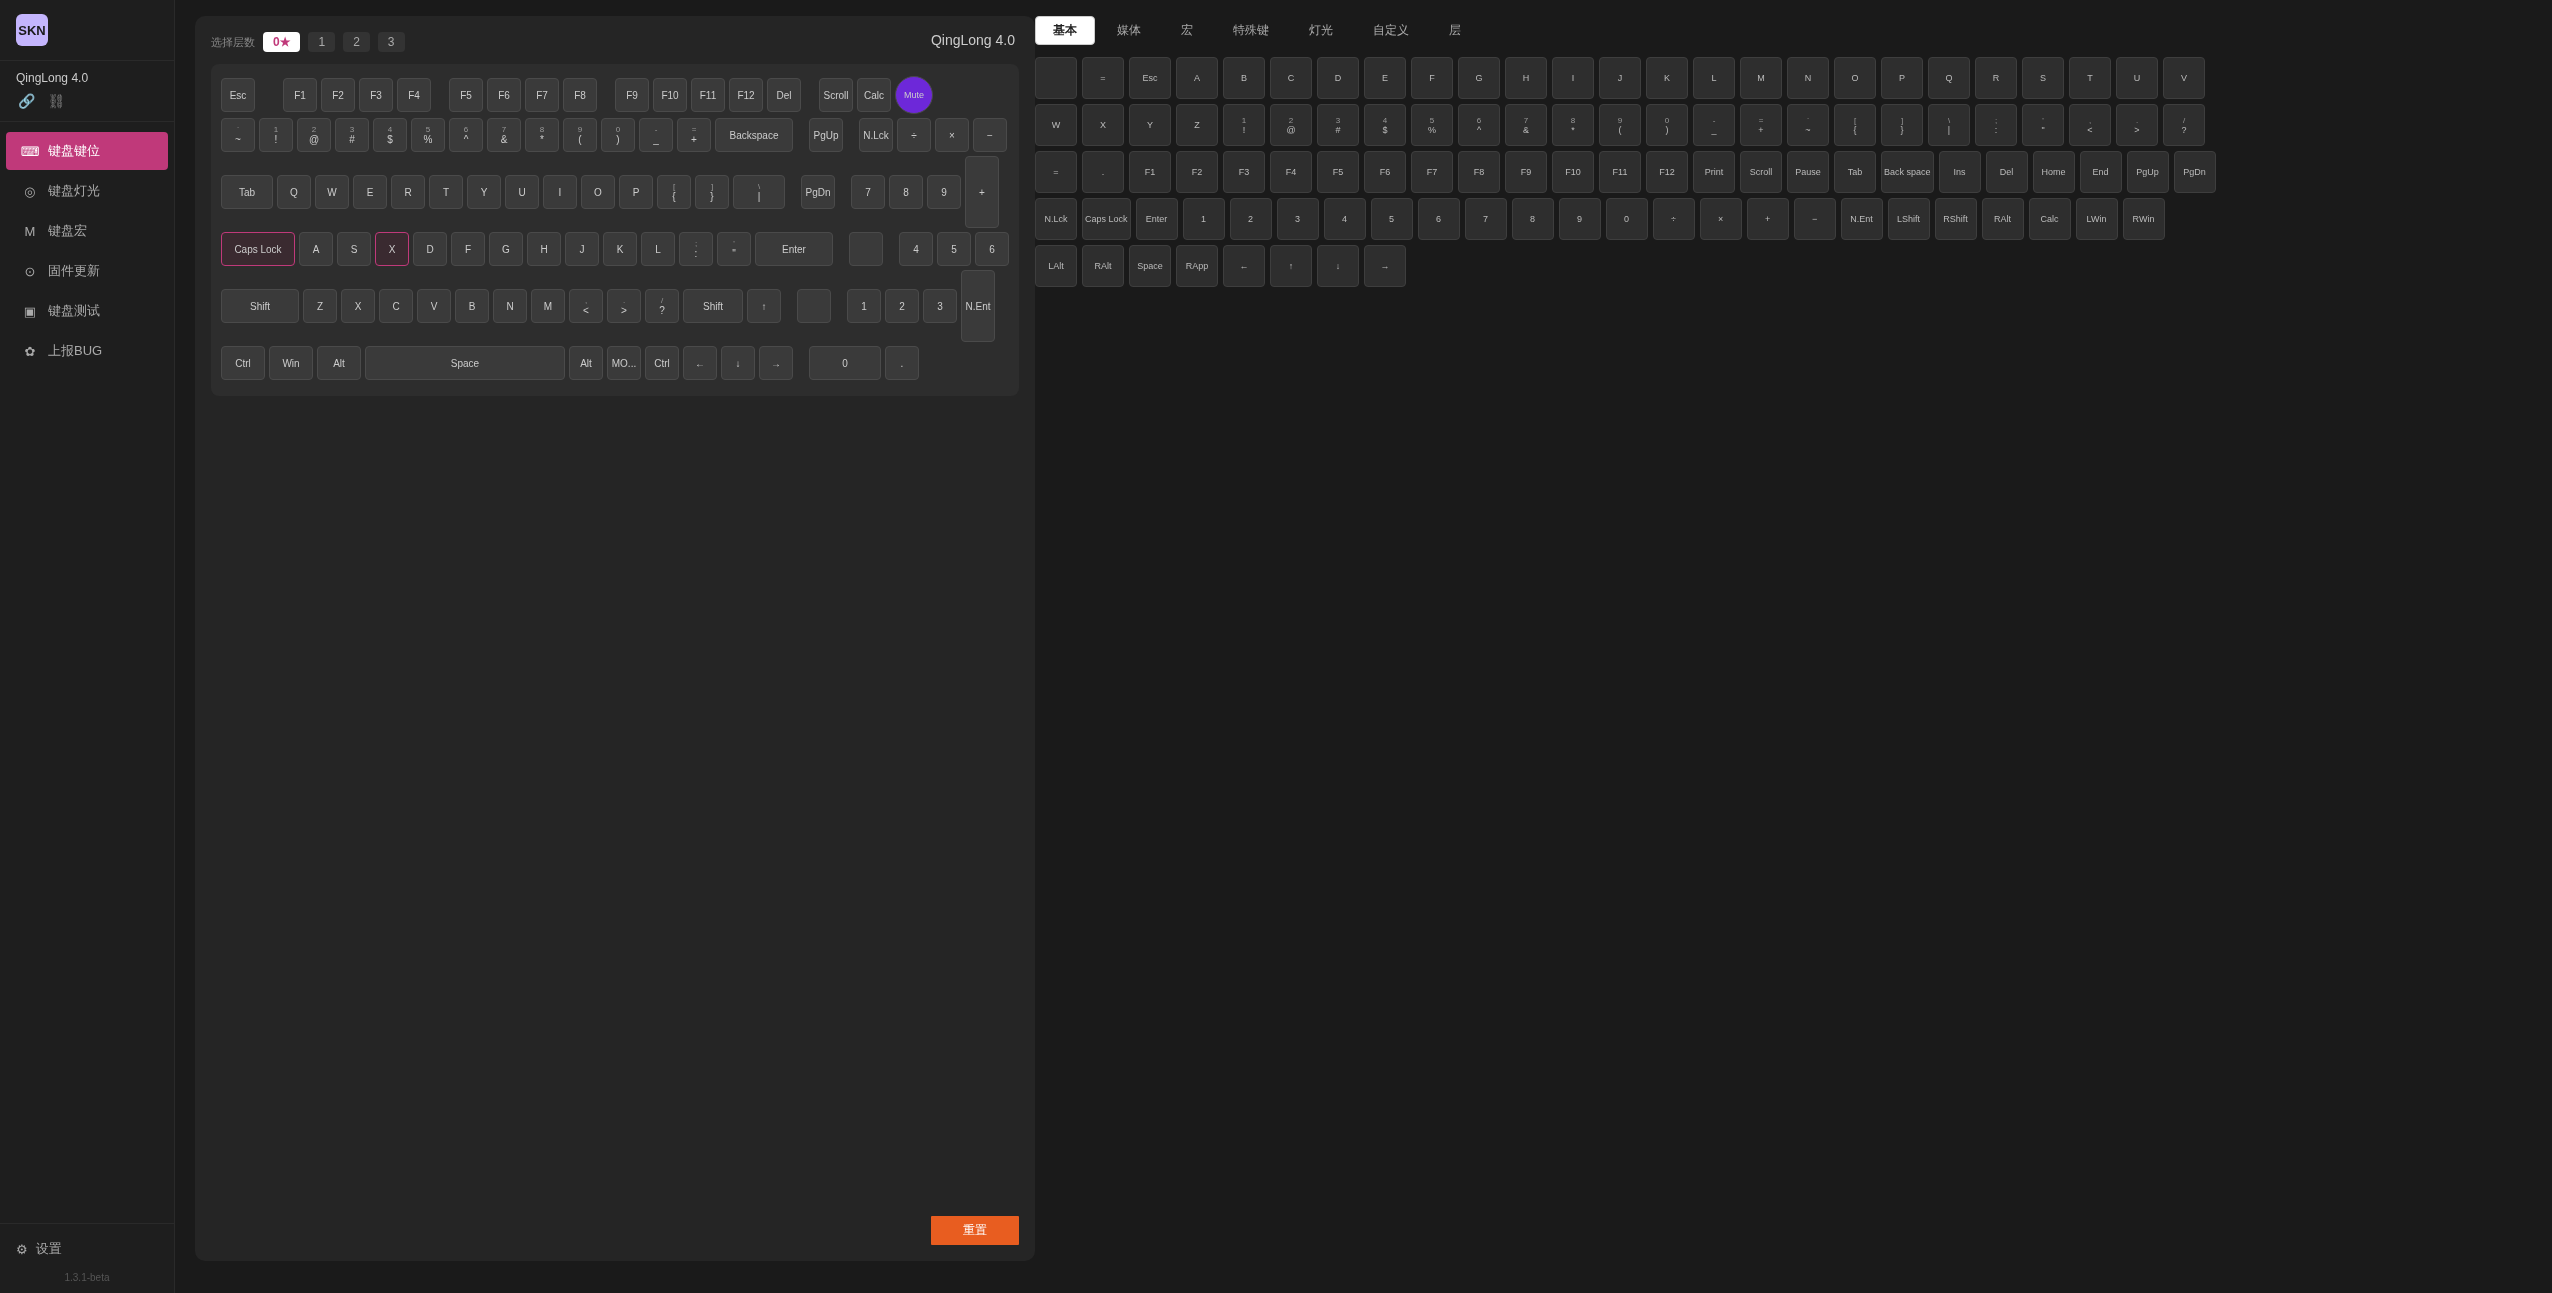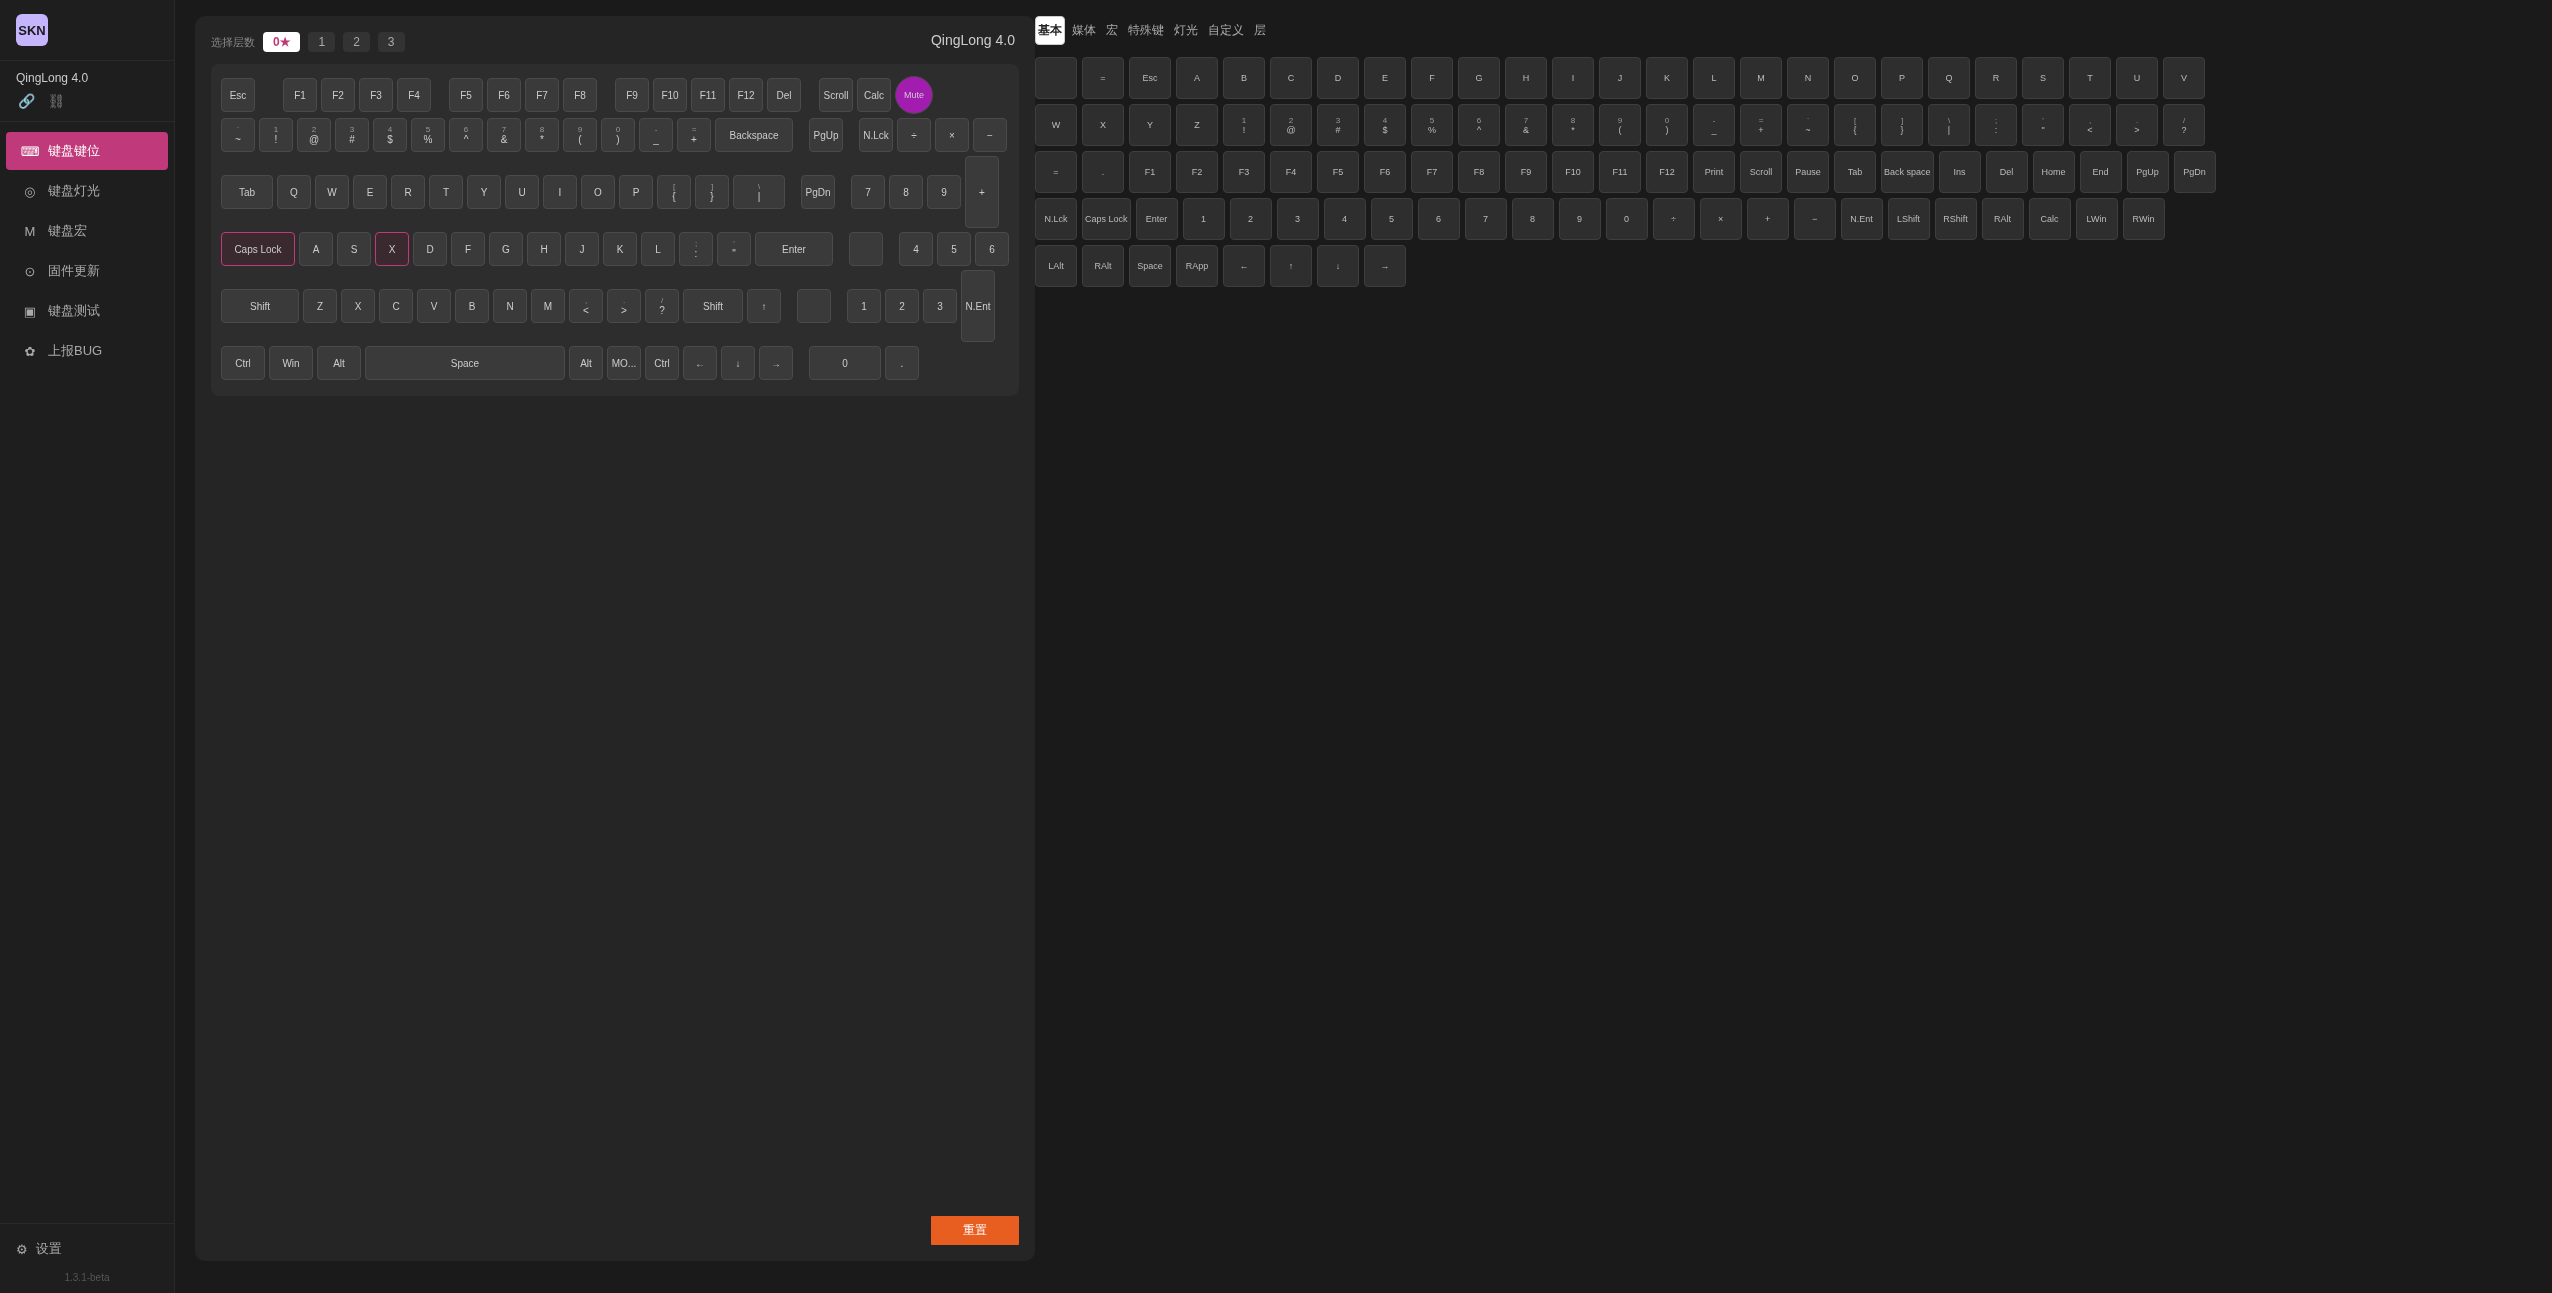--- a/index.html
+++ b/index.html
@@ -197,21 +197,21 @@
     .key-w150 { min-width: 52px; }
     .key-w175 { min-width: 60px; }
     .key-w200 { min-width: 68px; }
     .key-w225 { min-width: 78px; }
     .key-w625 { min-width: 220px; }
     .key-w125 { min-width: 44px; }
     .key-mute {
       border-radius: 50%;
       min-width: 38px;
       min-height: 38px;
-      background: #a21caf;
+      background: #6d28d9;
     }
 
     
     .reset-btn {
       position: absolute;
       bottom: 16px;
       right: 16px;
       background: #e85d20;
       color: #fff;
       border: none;
@@ -233,21 +233,21 @@
     .tab-bar {
       display: flex;
       gap: 4px;
       margin-bottom: 12px;
     }
     .tab-btn {
       background: none;
       border: 1px solid transparent;
       border-radius: 4px;
       color: #aaa;
-      padding: 5px 2px;
+      padding: 5px 17px;
       cursor: pointer;
       font-size: 12px;
     }
     .tab-btn.active {
       background: #fff;
       color: #222;
       font-weight: 600;
       border-color: #ccc;
     }
 

